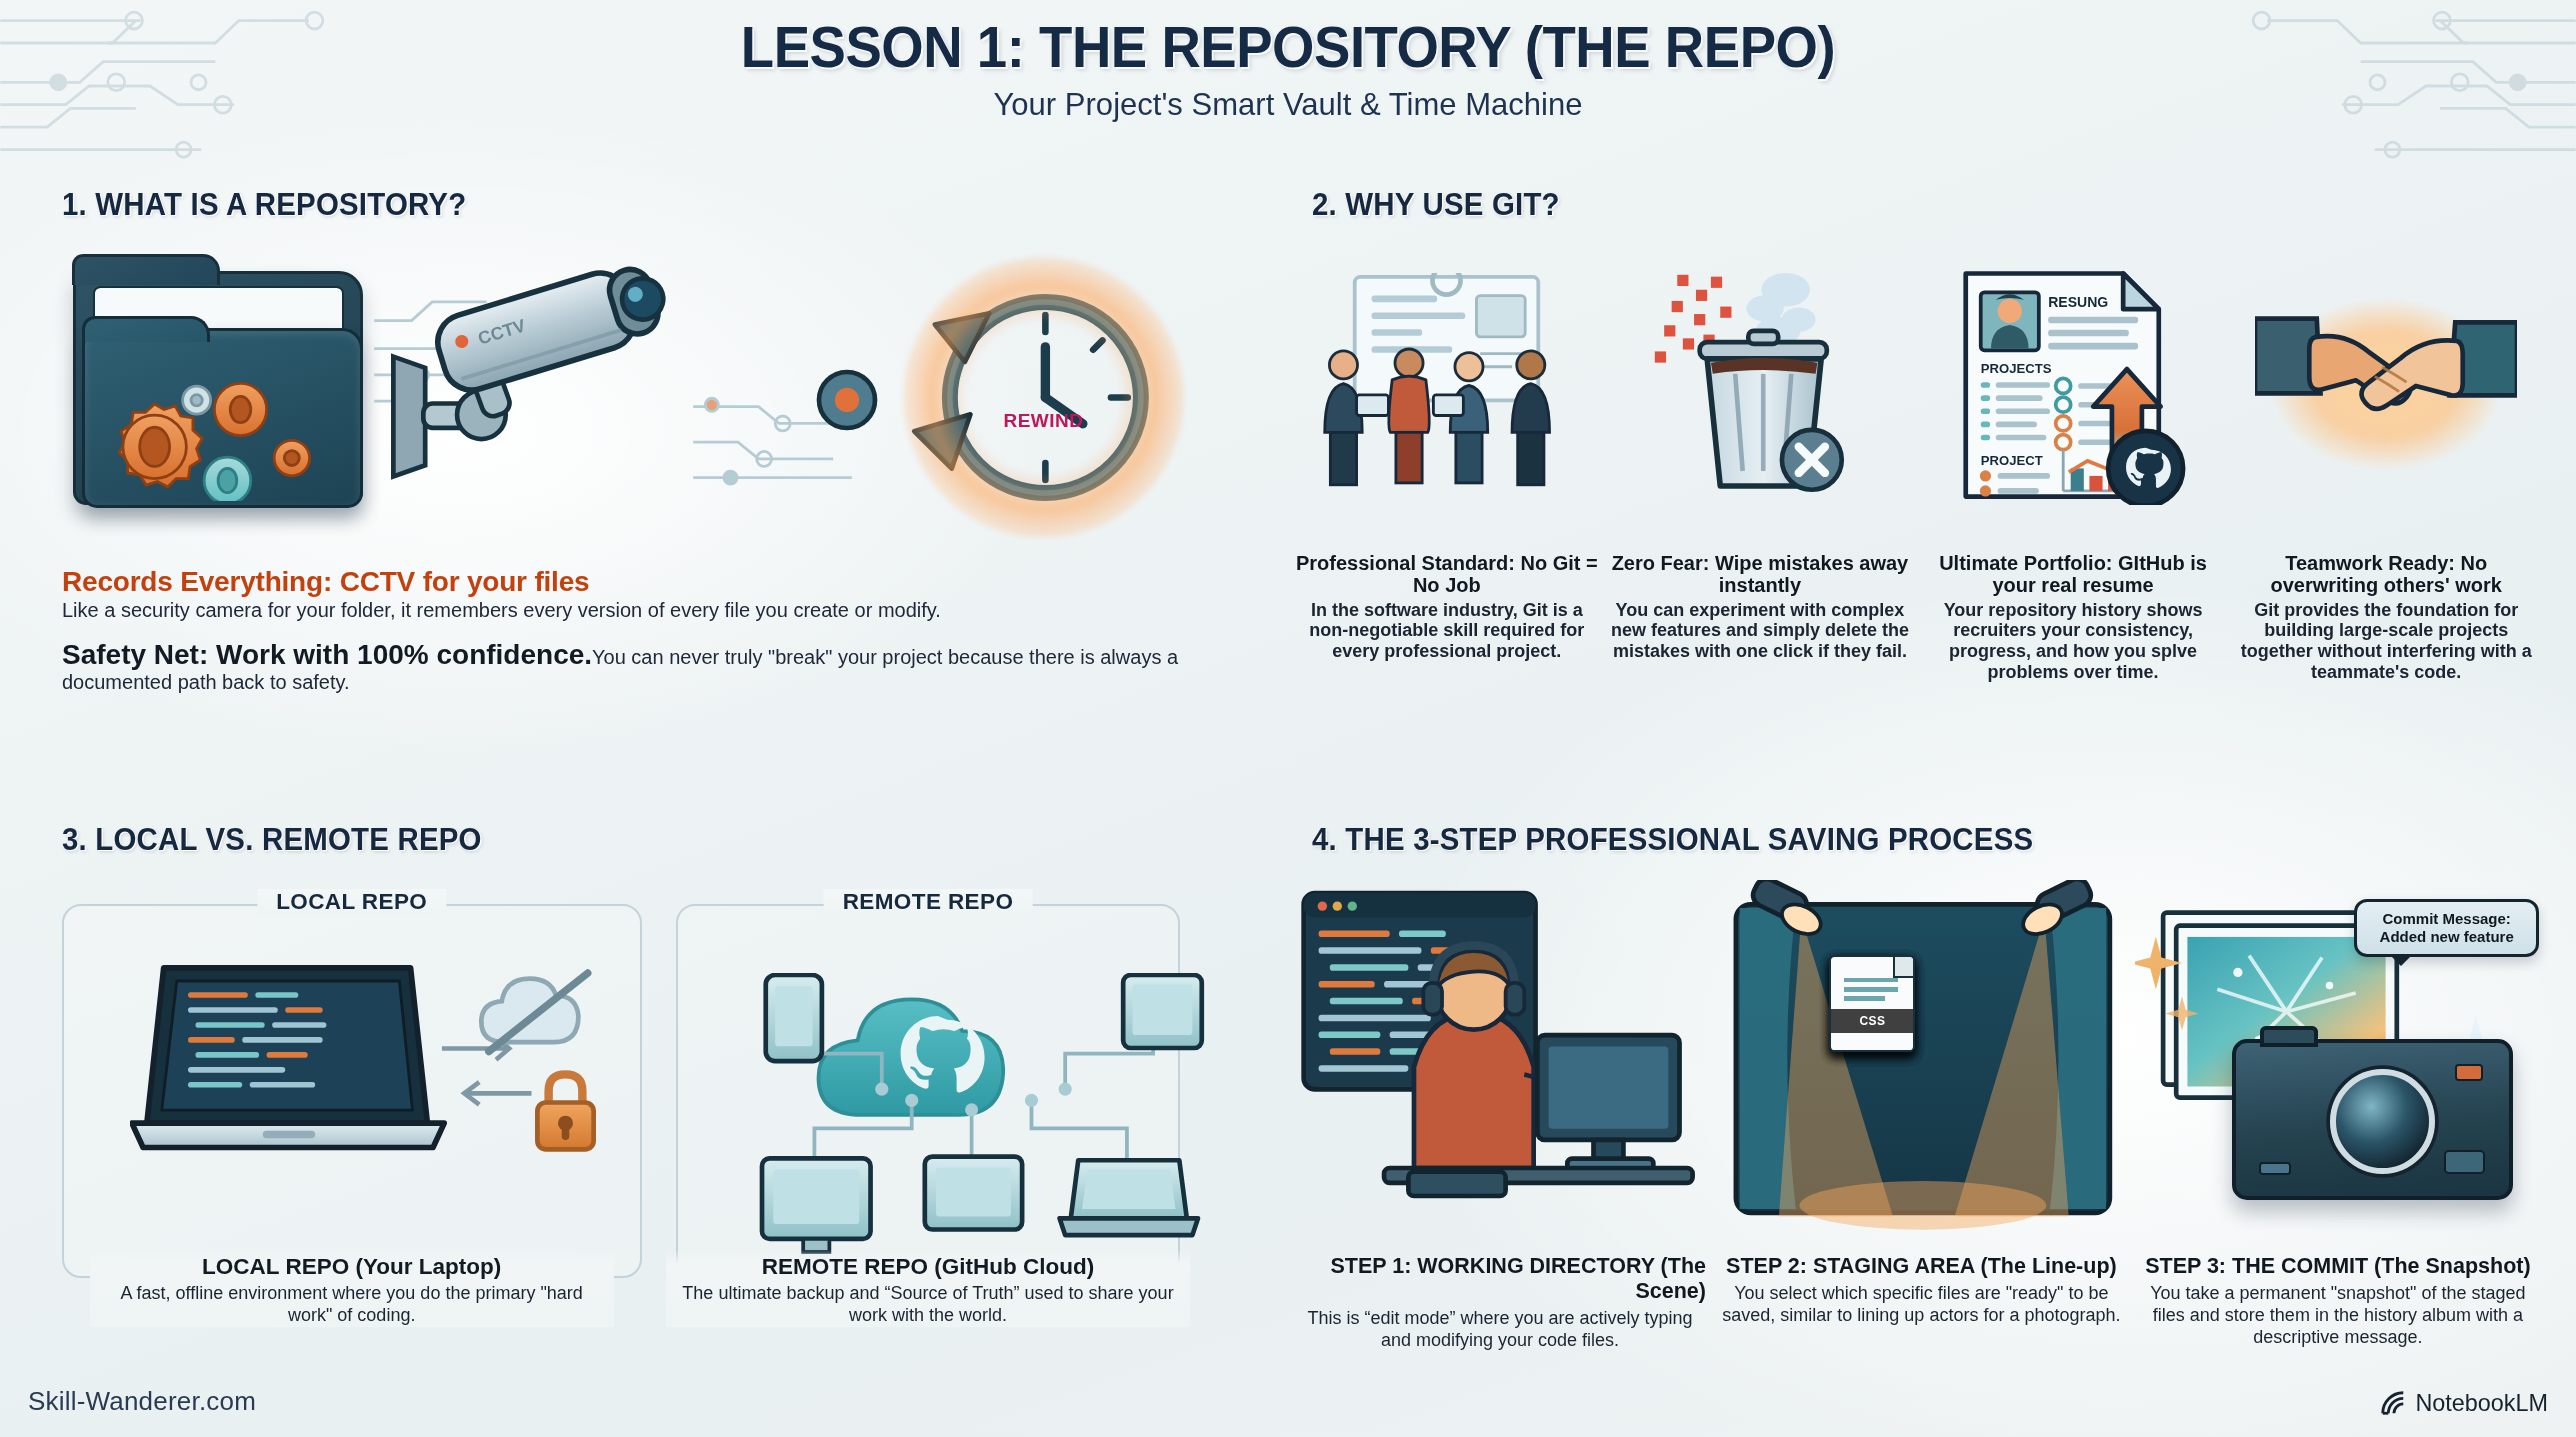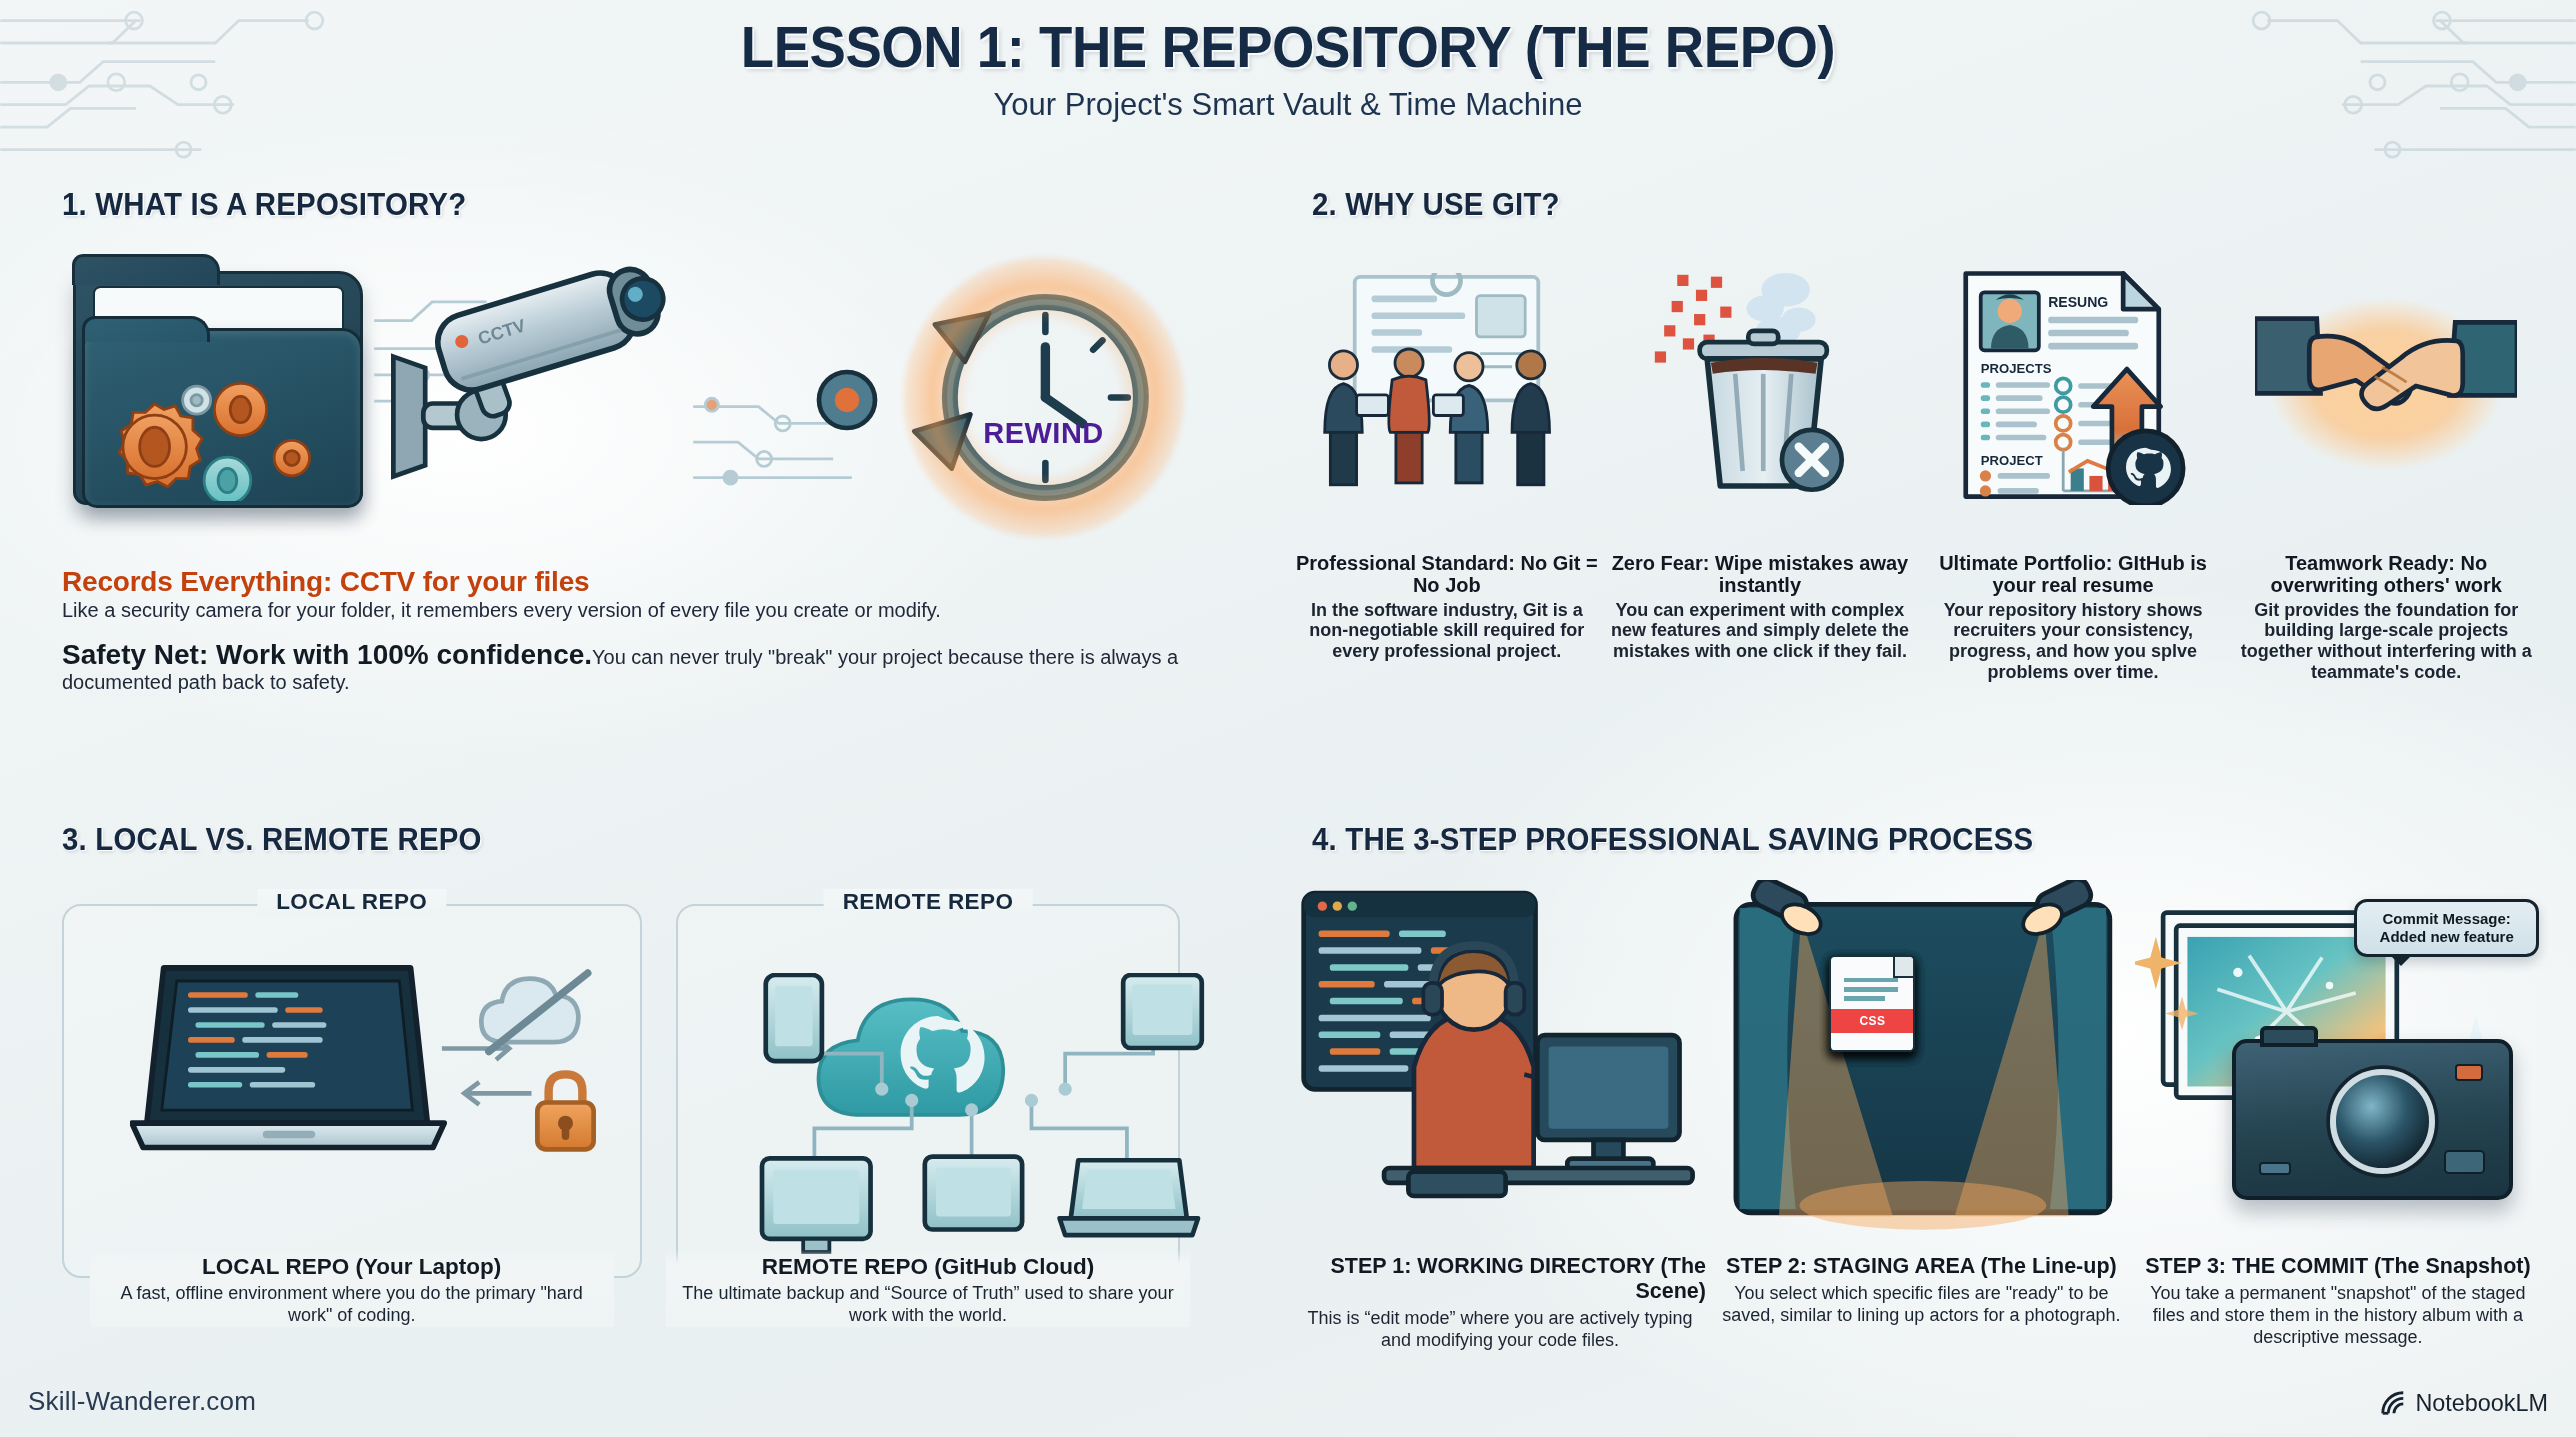--- a/index.html
+++ b/index.html
@@ -77,22 +77,22 @@
   .cctv-wrap { position: absolute; left: 328px; top: 0px; width: 309px; height: 281px; }
   .wires { position:absolute; left: 318px; top: 37px; }
 
   .rewind-wrap { position: absolute; left: 847px; top: 9.4px; width: 281px; height: 281px; }
   .rewind-glow {
     position:absolute; inset:0; border-radius:50%;
     background: radial-gradient(circle at 50% 50%, rgba(255,176,110,.0) 38%, rgba(255,163,84,.55) 56%, rgba(255,190,130,.18) 72%, rgba(255,255,255,0) 86%);
     filter: blur(2.8px);
   }
   .rewind-label {
-    position:absolute; left:0; right:0; top:160px; text-align:center;
-    font-size: 29px; font-weight:700; color:#4c1d95; letter-spacing:0.5px;
+    position:absolute; left:0; right:0; top:153px; text-align:center;
+    font-size: 19px; font-weight:700; color:#be185d; letter-spacing:0.5px;
   }
 
   #s1-text { position: absolute; left: 62px; top: 566px; width: 1123px; }
   #s1-text .blk { margin-bottom: 15px; }
   #s1-text .t { font-size: 28px; font-weight: 700; color:#c2410c; letter-spacing:-0.2px; }
   #s1-text .d { font-size: 20px; color:#20293a; line-height: 1.28; }
   #s1-text .inline-t { font-size: 28px; font-weight:700; color:#121a24; }
   #s1-text .inline-d { font-size: 20px; color:#20293a; }
 
   
@@ -839,21 +839,21 @@
               </div>
               <div class="file-tag" style="background:#c4622f;">1TOUE</div>
             </div>
             <div class="file-card" style="width:86px;height:97px;">
               <div style="position:absolute;right:0;top:0;width:20.6px;height:20.6px;background:#dfe9ec;border-left:2.8px solid #17303c;border-bottom:2.8px solid #17303c;"></div>
               <div style="position:absolute;left:13px;top:20.6px;">
                   <div style="width:54px;height:4.7px;background:#6aa6ae;margin-bottom:4.7px;"></div>
                   <div style="width:54px;height:4.7px;background:#6aa6ae;margin-bottom:4.7px;"></div>
                   <div style="width:41px;height:4.7px;background:#6aa6ae;"></div>
                 </div>
-              <div class="file-tag" style="background:#ef4444;">CSS</div>
+              <div class="file-tag" style="background:#404040;">CSS</div>
             </div>
           </div>
         </div>
         <div class="s4-head">STEP 2: STAGING AREA (The Line-up)</div>
         <div class="s4-body">You select which specific files are "ready" to be saved, similar to lining up actors for a photograph.</div>
       </div>
 
       <div class="s4-col">
         <div class="s4-art">
           <div class="camera-scene">

